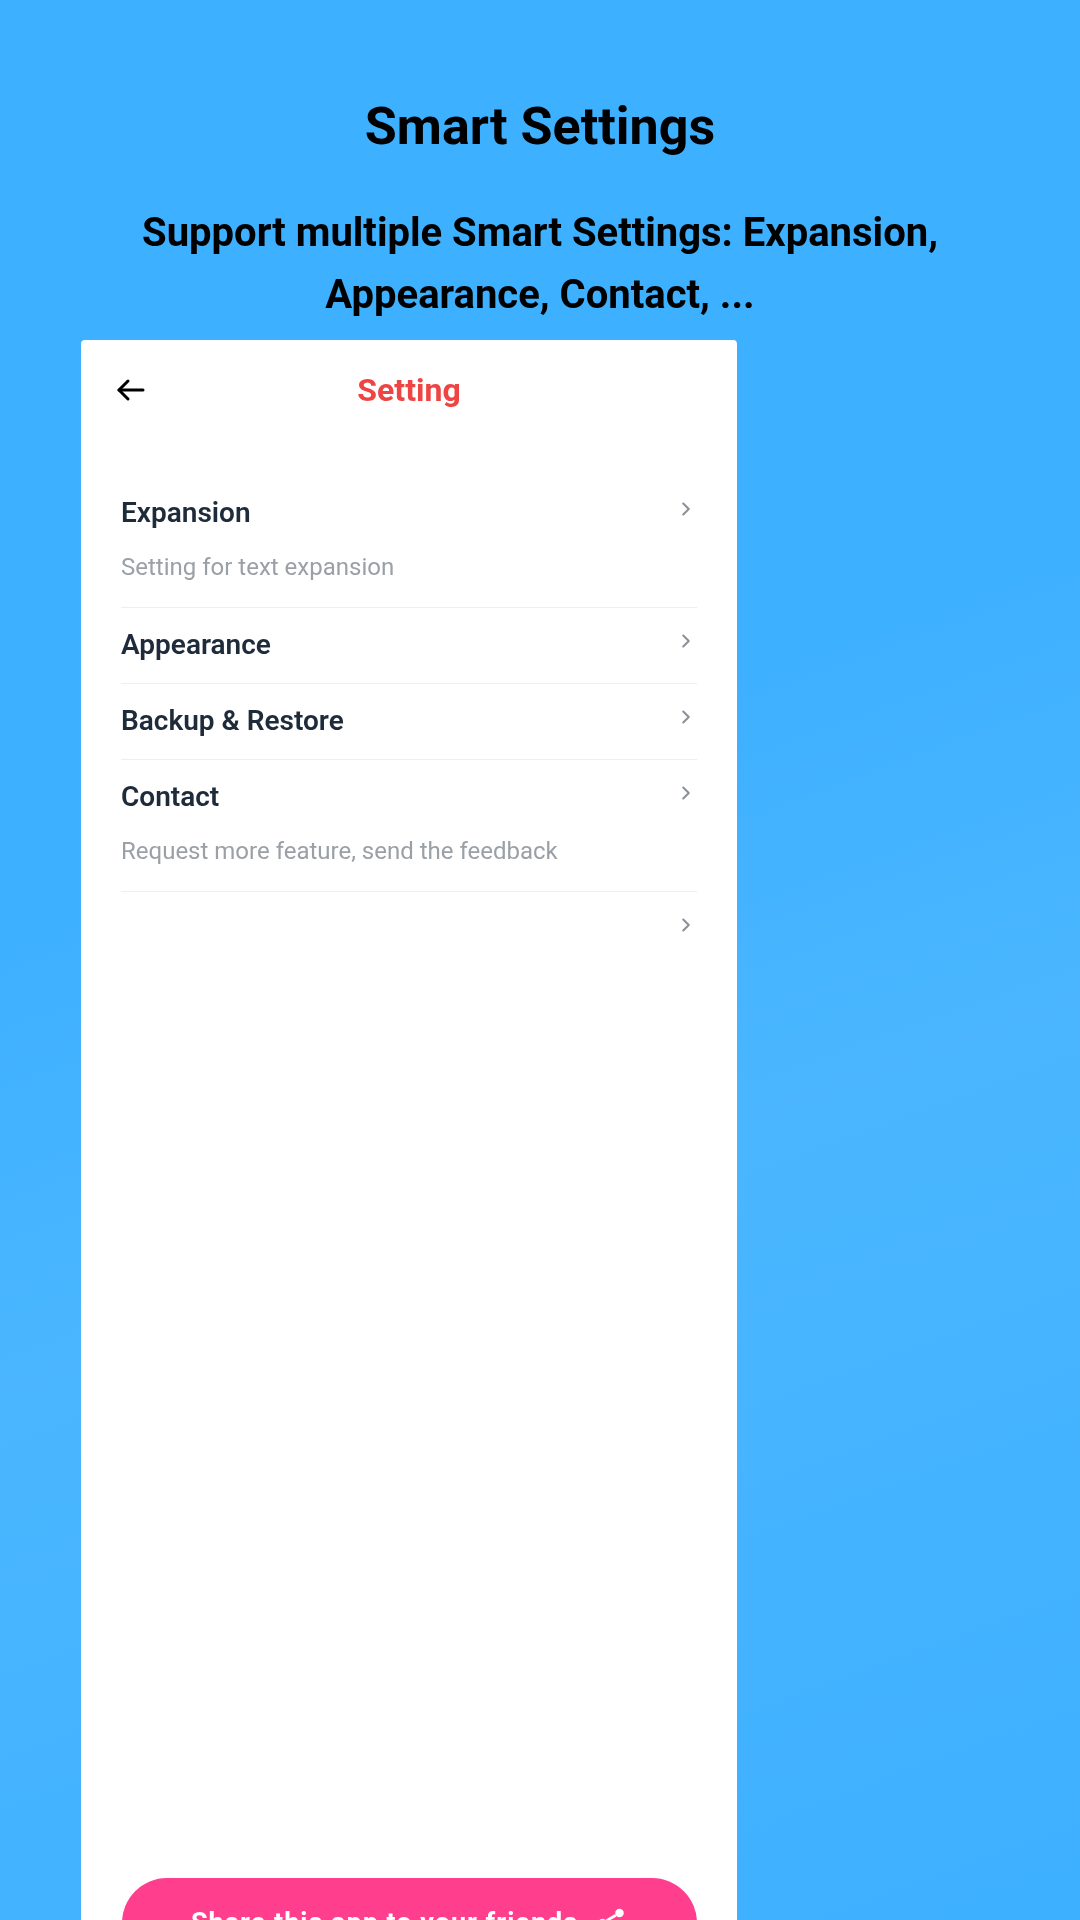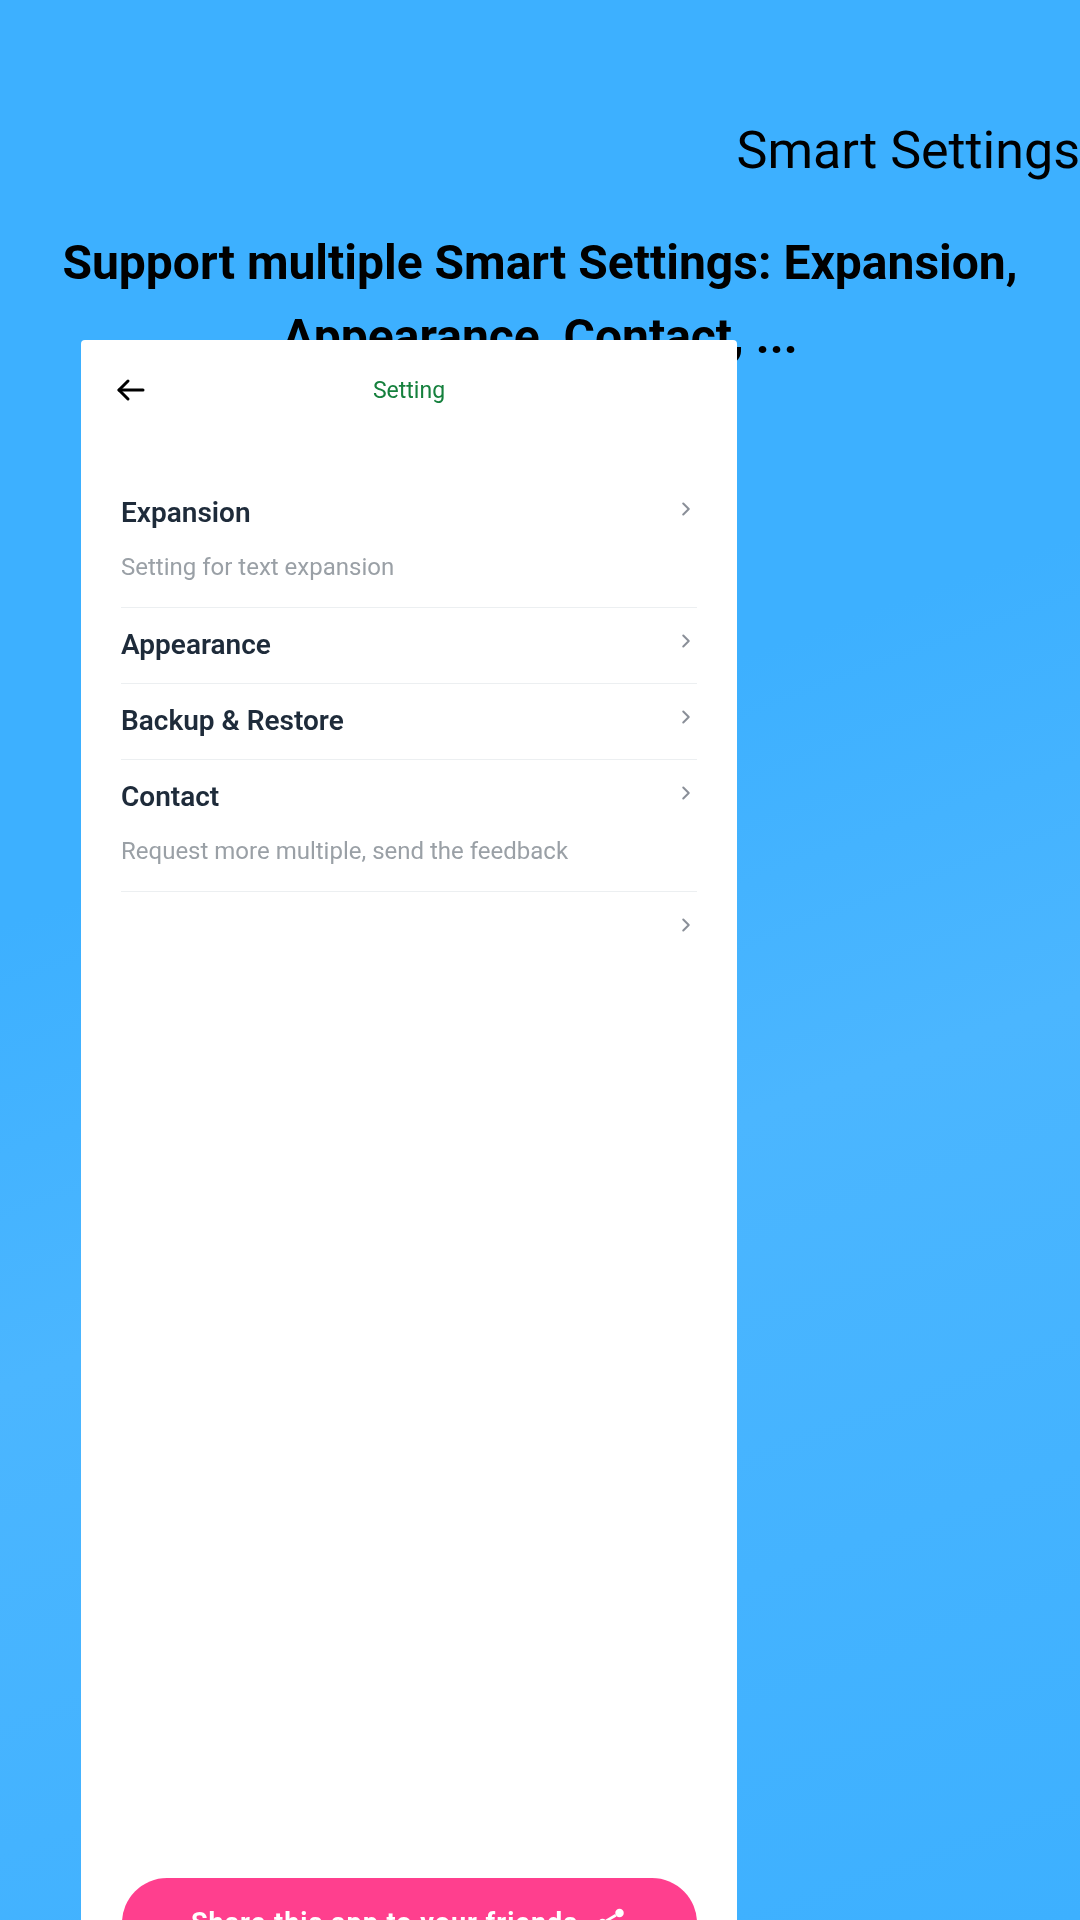--- a/index.html
+++ b/index.html
@@ -3,29 +3,29 @@
 <meta charset="utf-8">
 <style>
   * { margin: 0; padding: 0; box-sizing: border-box; }
   html, body { width: 1080px; height: 1920px; overflow: hidden; }
   body {
     font-family: -apple-system, BlinkMacSystemFont, 'Segoe UI', Roboto, Helvetica, Arial, sans-serif;
     background: linear-gradient(160deg, #3db0ff 0%, #3db0ff 40%, #4bb6ff 60%, #3db0ff 100%);
     position: relative;
   }
   .promo-title {
-    text-align: right;
+    text-align: center;
     font-size: 52px;
-    font-weight: 400;
+    font-weight: 700;
     color: #000;
-    margin-top: 120px;
+    margin-top: 96px;
   }
   .promo-subtitle {
     text-align: center;
-    font-size: 48px;
+    font-size: 40px;
     font-weight: 700;
     color: #000;
     margin-top: 45px;
     line-height: 1.55;
     padding: 0 40px;
   }
   .card {
     position: absolute;
     left: 81px;
     top: 340px;
@@ -48,23 +48,23 @@
     top: 32px;
     width: 40px;
     height: 40px;
     display: flex;
     align-items: center;
     justify-content: center;
     cursor: pointer;
   }
   .back-arrow svg { width: 36px; height: 36px; }
   .card-title {
-    font-size: 23px;
-    font-weight: 400;
-    color: #15803d;
+    font-size: 32px;
+    font-weight: 700;
+    color: #ef4444;
   }
   .list {
     padding: 36px 40px 0 40px;
   }
   .item {
     padding: 20px 0 22px 0;
     border-bottom: 1px solid #eceff1;
     position: relative;
     cursor: pointer;
   }
@@ -154,21 +154,21 @@
       <div class="item-title">Backup &amp; Restore</div>
       <span class="chevron">
         <svg viewBox="0 0 24 24" fill="none" stroke="currentColor" stroke-width="2.2" stroke-linecap="round" stroke-linejoin="round">
             <polyline points="9 18 15 12 9 6"></polyline>
           </svg>
       </span>
     </div>
 
     <div class="item">
       <div class="item-title">Contact</div>
-      <div class="item-sub">Request more multiple, send the feedback</div>
+      <div class="item-sub">Request more feature, send the feedback</div>
       <span class="chevron">
         <svg viewBox="0 0 24 24" fill="none" stroke="currentColor" stroke-width="2.2" stroke-linecap="round" stroke-linejoin="round">
             <polyline points="9 18 15 12 9 6"></polyline>
           </svg>
       </span>
     </div>
 
     <div class="item">
       <span class="chevron">
         <svg viewBox="0 0 24 24" fill="none" stroke="currentColor" stroke-width="2.2" stroke-linecap="round" stroke-linejoin="round">

